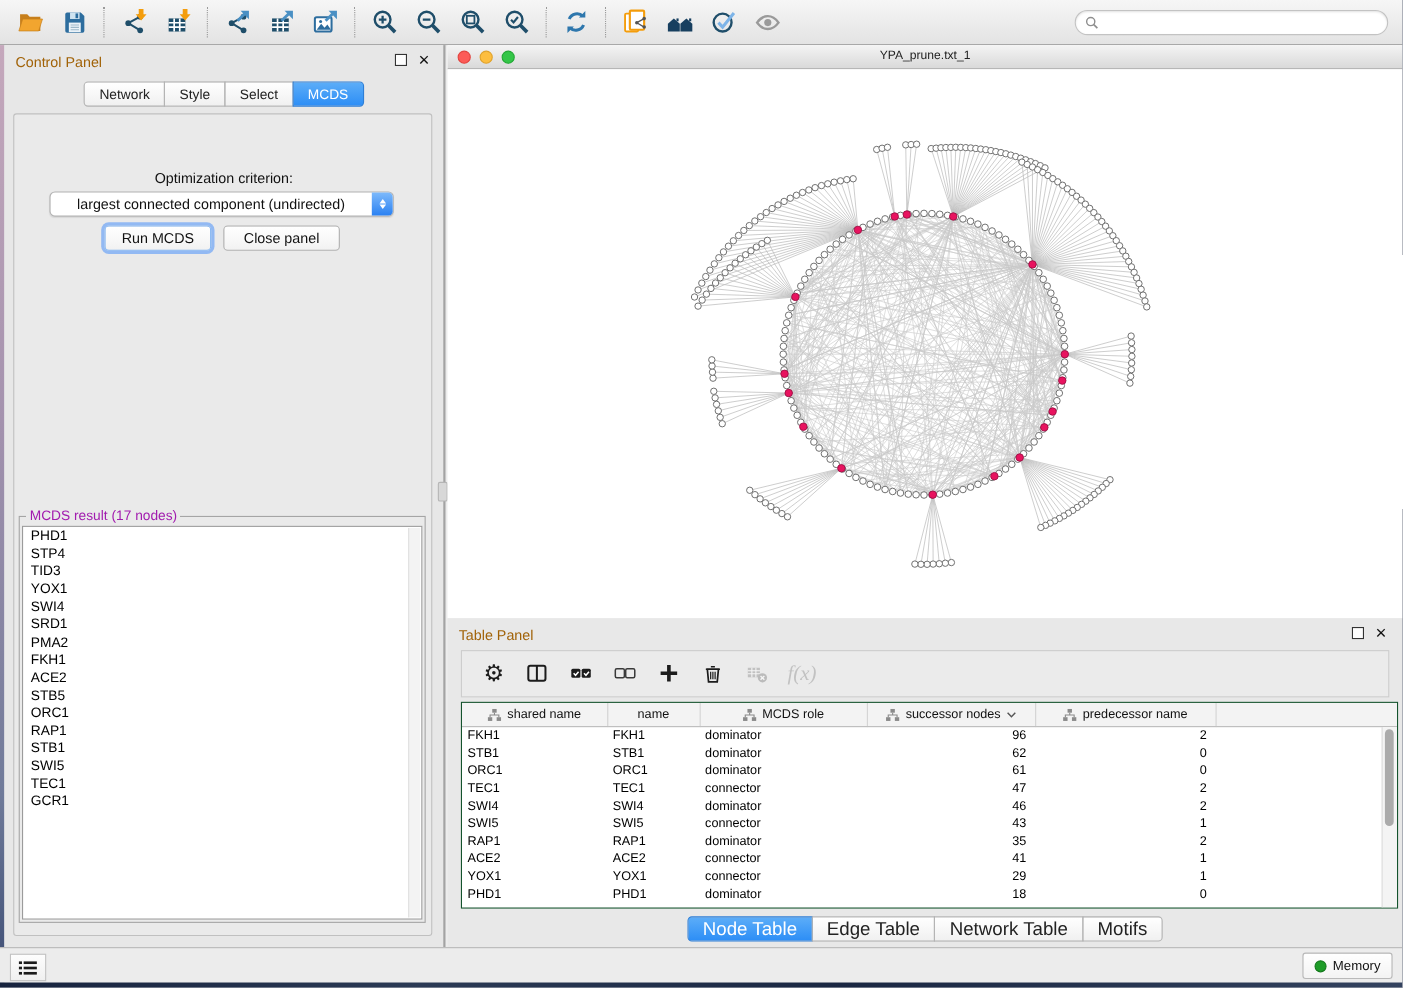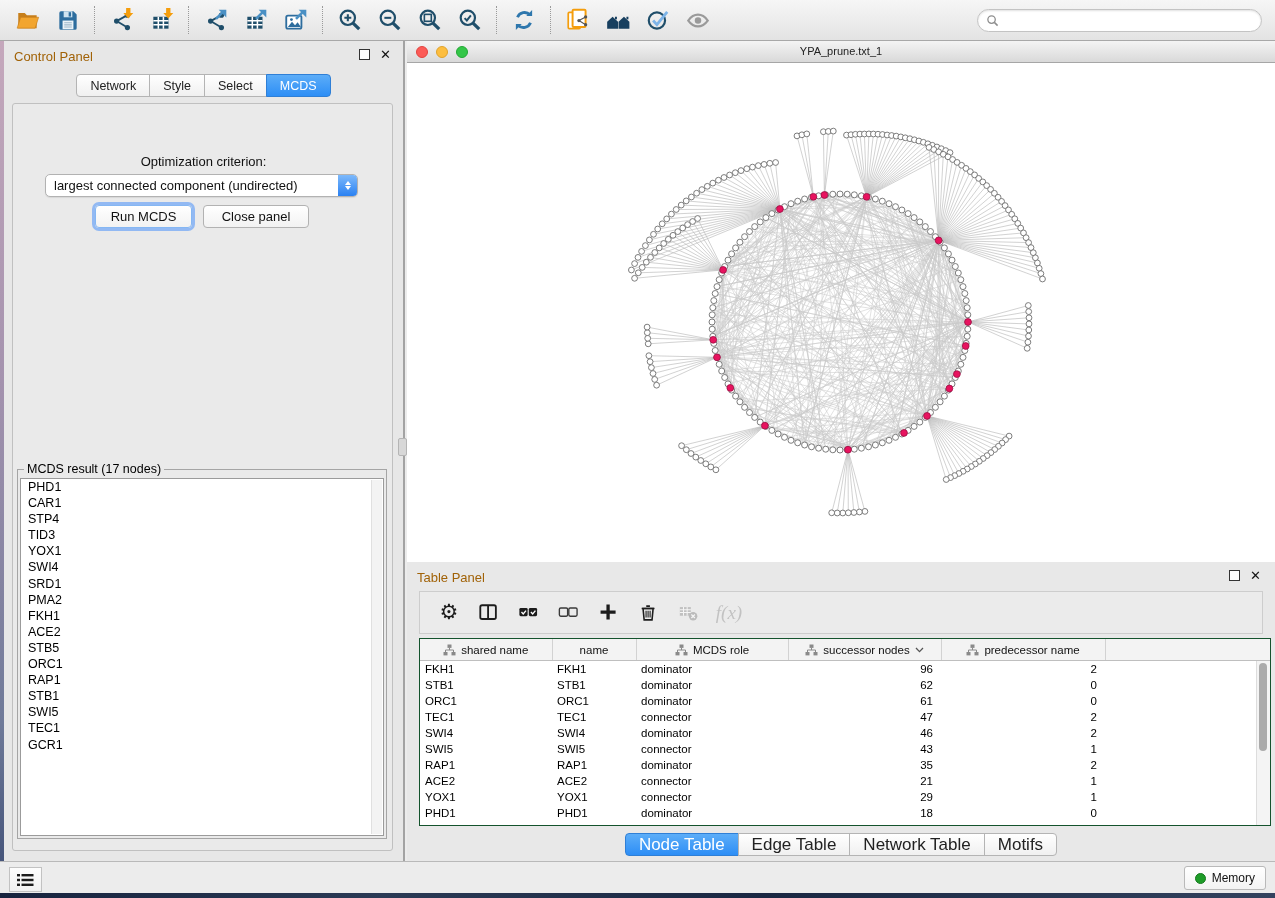--- a/index.html
+++ b/index.html
@@ -27,30 +27,30 @@
   .float-ico{width:9px;height:9px;border:1.5px solid #333;display:inline-block;background:#fdfdfd;}
   .close-ico{font-size:13px;font-weight:bold;color:#111;line-height:10px;}
   #cp-box{position:absolute;left:8px;top:62px;right:10px;bottom:10px;background:#eaeaea;border:1px solid #c0c0c0;border-radius:3px;}
   #cp-tabs{position:absolute;left:0;top:33px;width:100%;display:flex;justify-content:center;z-index:2;}
   .seg-tab{height:21px;padding:0 13px;font-size:12.5px;display:flex;align-items:center;background:linear-gradient(#ffffff,#f0f0f0);border:1px solid #b4b4b4;margin-left:-1px;color:#222;cursor:pointer;}
   .seg-tab:first-child{border-radius:4px 0 0 4px;margin-left:0;}
   .seg-tab:last-child{border-radius:0 4px 4px 0;}
   .seg-tab.active{background:linear-gradient(#5cadf8,#2d8ef6);border-color:#2f7fd6;color:#fff;}
   #opt-label{position:absolute;left:0;top:113px;width:100%;text-align:center;font-size:13px;color:#111;}
   #opt-select{position:absolute;left:41px;top:133px;width:313px;height:23px;background:#fff;border:1px solid #b2b2b2;border-radius:5px;box-sizing:border-box;display:flex;align-items:center;cursor:pointer;box-shadow:0 1px 1px rgba(0,0,0,.08);}
-  #opt-select .sel-text{flex:1;font-size:13px;padding-left:8px;color:#111;white-space:nowrap;overflow:hidden;}
+  #opt-select .sel-text{flex:1;font-size:13px;padding-left:24px;color:#111;white-space:nowrap;overflow:hidden;}
   #opt-select .sel-stepper{width:19px;height:21px;border-radius:0 4px 4px 0;background:linear-gradient(#7db9fb,#2a81f2);display:flex;flex-direction:column;align-items:center;justify-content:center;gap:1px;}
   .chev{width:0;height:0;border-left:3.5px solid transparent;border-right:3.5px solid transparent;}
   .chev.up{border-bottom:4px solid #fff;}
   .chev.down{border-top:4px solid #fff;}
   .cp-btn{position:absolute;top:128px;height:23px;background:linear-gradient(#ffffff,#f2f2f2);border:1px solid #b2b2b2;border-radius:4px;font-size:13px;color:#111;cursor:pointer;font-family:inherit;}
   #run-btn{left:91px;top:164px;width:97px;border-color:#85b7f3;box-shadow:0 0 0 3px rgba(72,143,250,.55);}
   #close-btn{left:199px;top:164px;width:106px;}
   #mcds-fieldset{position:absolute;left:13px;top:421px;width:370px;height:377px;border:1px solid #a5a5a5;margin:0;padding:2px;box-sizing:border-box;background:transparent;}
-  #mcds-fieldset legend{font-size:12.5px;color:#000000;padding:0 3px;margin-left:4px;margin-top:44px;}
+  #mcds-fieldset legend{font-size:12.5px;color:#a21caf;padding:0 3px;margin-left:4px;margin-top:44px;}
   #mcds-list{position:relative;width:100%;height:100%;background:#fff;border:1px solid #9b9b9b;box-sizing:border-box;overflow:hidden;}
   .mcds-item{font-size:12.5px;line-height:16.1px;padding-left:7px;color:#000;}
   #mcds-scroll{position:absolute;top:1px;right:1px;bottom:1px;width:10px;background:#f3f3f3;border-left:1px solid #e0e0e0;}
 
   
   #net-window{position:absolute;left:407px;top:41px;width:868px;height:521px;background:#fff;}
   #net-titlebar{position:absolute;left:0;top:0;width:100%;height:22px;background:linear-gradient(#f4f4f4,#d9d9d9);border-bottom:1px solid #a6a6a6;box-sizing:border-box;}
   .traffic{position:absolute;top:5px;width:12px;height:12px;border-radius:50%;}
   #tl-red{left:9px;background:#fc5b57;border:1px solid #e2443f;box-sizing:border-box;}
   #tl-yellow{left:29px;background:#fdbe3f;border:1px solid #e0a32c;box-sizing:border-box;}
@@ -261,21 +261,20 @@
           <span class="chev up"></span>
           <span class="chev down"></span>
         </span>
     </div>
     <button class="cp-btn" id="run-btn">Run MCDS</button>
     <button class="cp-btn" id="close-btn">Close panel</button>
     <fieldset id="mcds-fieldset">
       <legend>MCDS result (17 nodes)</legend>
       <div id="mcds-list">
           <div class="mcds-item">PHD1</div>
-          <div class="mcds-item">CAR1</div>
           <div class="mcds-item">STP4</div>
           <div class="mcds-item">TID3</div>
           <div class="mcds-item">YOX1</div>
           <div class="mcds-item">SWI4</div>
           <div class="mcds-item">SRD1</div>
           <div class="mcds-item">PMA2</div>
           <div class="mcds-item">FKH1</div>
           <div class="mcds-item">ACE2</div>
           <div class="mcds-item">STB5</div>
           <div class="mcds-item">ORC1</div>
@@ -1405,21 +1404,21 @@
               <td>RAP1</td>
               <td>dominator</td>
               <td class="num">35</td>
               <td class="num">2</td>
               <td></td>
             </tr>
             <tr>
               <td>ACE2</td>
               <td>ACE2</td>
               <td>connector</td>
-              <td class="num">21</td>
+              <td class="num">41</td>
               <td class="num">1</td>
               <td></td>
             </tr>
             <tr>
               <td>YOX1</td>
               <td>YOX1</td>
               <td>connector</td>
               <td class="num">29</td>
               <td class="num">1</td>
               <td></td>

